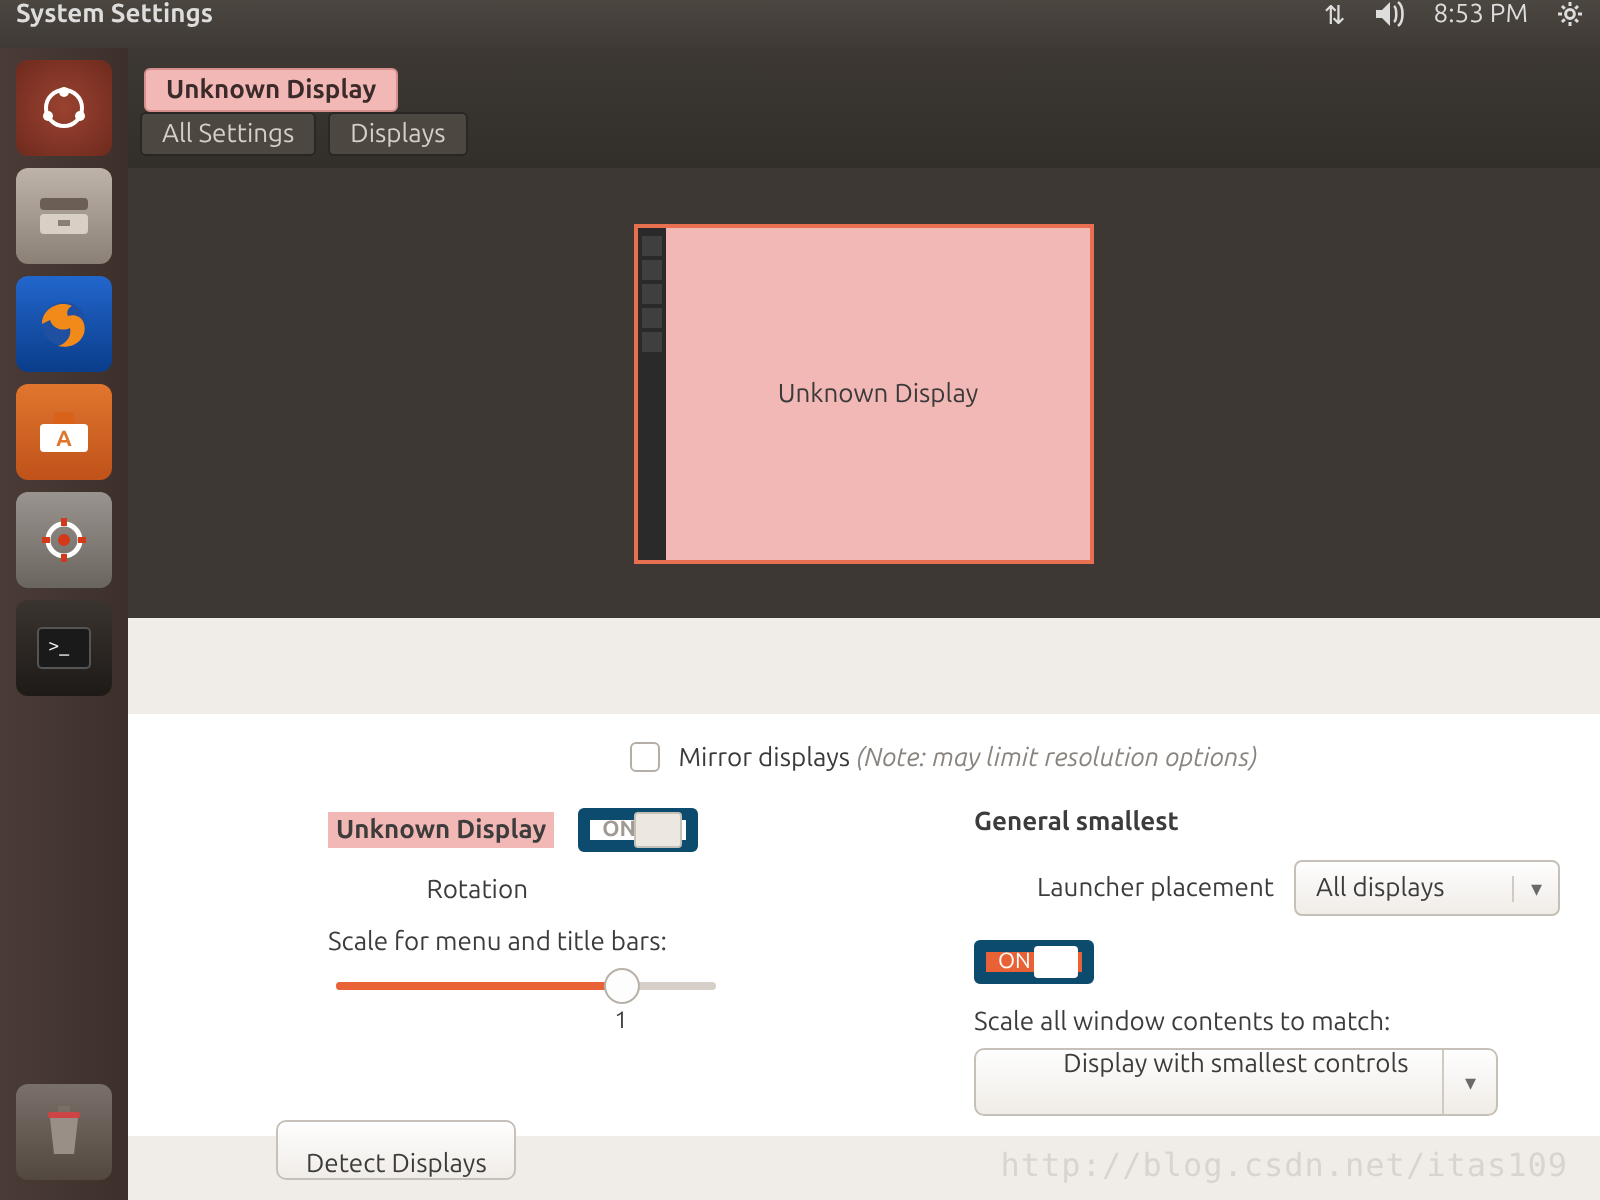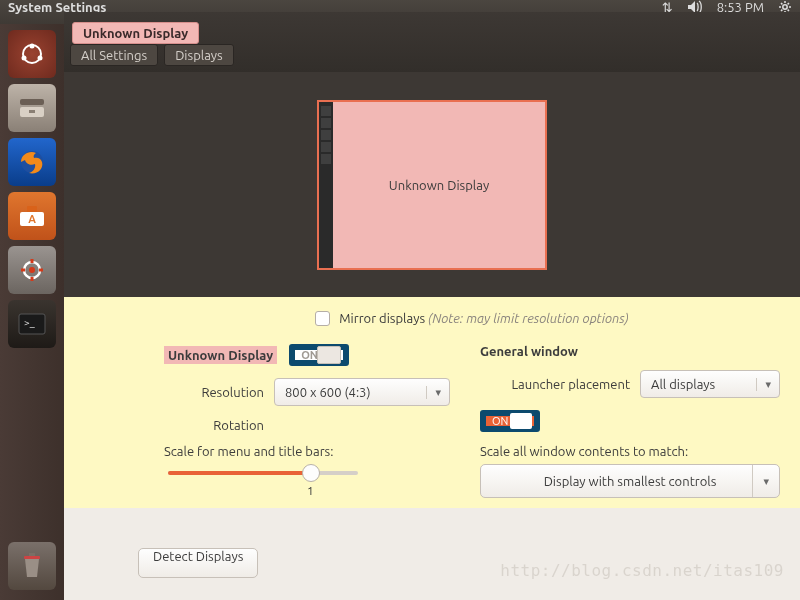--- a/index.html
+++ b/index.html
@@ -15,38 +15,38 @@
 .licon { width:48px; height:48px; border-radius:6px; display:flex; align-items:center; justify-content:center; font-size:22px; color:#fff; }
 .licon.dash { background: radial-gradient(circle,#9a4230,#6e2a1e); }
 .licon.files { background: linear-gradient(#bdb3a8,#8a8076); }
 .licon.ff { background: linear-gradient(#2266cc,#0a3d8a); }
 .licon.sw { background: linear-gradient(#e0762e,#c0521a); }
 .licon.sett { background: linear-gradient(#9a9490,#6b6560); }
 .licon.term { background: linear-gradient(#3a342f,#1e1a17); }
 .licon.trash { background: linear-gradient(#7a706a,#53483f); margin-top:auto; margin-bottom:10px; }
 
 
-.winwrap { position:absolute; top:12px; left:64px; width:736px; height:576px; }
+.winwrap { position:absolute; top:24px; left:64px; width:736px; height:576px; }
 
 
 .wtitle { height:60px; background: linear-gradient(#3d3834,#322e2a); color:#c7c2bd; position:relative; }
 .wtitle .badge { position:absolute; top:10px; left:8px; background:#f2b8b5; color:#3a2a2a; font-weight:bold; padding:3px 10px; border-radius:3px; border:1px solid #d68f8c; font-size:13px; }
 .wtitle .ghost { position:absolute; top:10px; left:55px; color:#6b635c; font-size:14px; }
 .wtitle .crumbs { position:absolute; bottom:6px; left:6px; display:flex; gap:6px; }
 .wtitle .crumb { background:#4d4741; color:#d4cfc9; padding:3px 10px; border-radius:3px; border:1px solid #2a2623; font-size:13px; }
 
 
 .preview { height:225px; background: #3d3834; display:flex; align-items:center; justify-content:center; }
 .monitor { width:230px; height:170px; background:#1a1a1a; border:2px solid #e96f51; display:flex; }
 .monitor .bar { width:14px; background:#2a2a2a; display:flex; flex-direction:column; padding-top:4px; gap:2px; }
 .monitor .bar i { display:block; width:10px; height:10px; background:#3f3f3f; margin-left:2px; }
 .monitor .face { flex:1; background:#f2b8b5; display:flex; align-items:center; justify-content:center; color:#3a3a3a; font-size:13px; }
 
 
-.body { padding: 14px 20px 10px 100px; background:#fef9c3; }
+.body { padding: 14px 20px 10px 100px; background:#ffffff;margin-top:48px; }
 .mirror { text-align:center; margin-bottom:18px; color:#3a3a3a; }
 .mirror .note { color:#8a847e; font-style:italic; }
 .chk { display:inline-block; width:15px; height:15px; border:1px solid #b5aea6; border-radius:3px; background:#fff; vertical-align:-3px; margin-right:6px; }
 
 .cols { display:flex; gap:30px; }
 .col { flex:1; }
 .hdr { font-weight:bold; margin-bottom:12px; display:flex; align-items:center; gap:12px; }
 .hdr .dname { background:#f2b8b5; padding:2px 4px; }
 .toggle { width:60px; height:22px; border:6px solid #0c4a6e; border-radius:3px; background:#fff; display:inline-flex; align-items:center; position:relative; font-size:11px; }
 .toggle.off { color:#a09a93; }
@@ -61,25 +61,25 @@
 .row.rt .lab { width:150px; }
 .select { flex:1; height:28px; border:1px solid #c7c0b8; border-radius:4px; background:linear-gradient(#fefefe,#f0ece7); display:flex; align-items:center; padding:0 10px; position:relative; }
 .select::after { content:"▾"; position:absolute; right:8px; color:#6a6a6a; font-size:11px; border-left:1px solid #d0cac2; padding-left:8px; }
 .slab { margin-bottom:6px; }
 .slider { position:relative; height:18px; width:190px; margin-left:4px; }
 .slider .track { position:absolute; top:7px; left:0; right:0; height:4px; background:#d5cfc8; border-radius:2px; }
 .slider .fill { position:absolute; top:7px; left:0; width:75%; height:4px; background:#e96236; border-radius:2px; }
 .slider .thumb { position:absolute; top:0; left:calc(75% - 9px); width:18px; height:18px; background:#fdfdfd; border:1px solid #b8b1a8; border-radius:50%; }
 .slider .val { position:absolute; top:20px; left:75%; transform:translateX(-50%); font-size:12px; }
 
-.bigselect { height:34px; border:1px solid #c7c0b8; border-radius:5px; background:linear-gradient(#fefefe,#f0ece7); display:flex; align-items:center; justify-content:center; position:relative; width:300px; margin-top:6px; }
+.bigselect { height:34px; border:1px solid #c7c0b8; border-radius:5px; background:linear-gradient(#fefefe,#f0ece7); display:flex; justify-content:center; position:relative; width:262px; margin-top:6px; }
 .bigselect::after { content:"▾"; position:absolute; right:10px; color:#6a6a6a; font-size:11px; border-left:1px solid #d0cac2; padding-left:10px; height:100%; display:flex; align-items:center; }
 
 .footer { position:absolute; bottom:10px; left:74px; }
-.btn { height:30px; padding:0 14px; border:1px solid #c7c0b8; border-radius:5px; background:linear-gradient(#fefefe,#f0ece7); display:inline-flex; align-items:flex-start; }
+.btn { height:30px; padding:0 14px; border:1px solid #c7c0b8; border-radius:5px; background:linear-gradient(#fefefe,#f0ece7); display:inline-flex; align-items:flex-end; }
 
 .watermark { position:absolute; bottom:8px; right:16px; color:#b8b1a8; font-size:16px; font-family: monospace; letter-spacing:0.5px; opacity:0.4; }
 </style>
 </head>
 <body>
 
 <div class="menubar">
   <span>System Settings</span>
   <span class="spacer"></span>
   <span class="ind">⇅</span>
@@ -181,39 +181,33 @@
 
     <div class="cols">
       <div class="col">
         <div class="hdr">
           <span class="dname">Unknown Display</span>
           <span class="toggle off">
               <span>ON</span>
             </span>
         </div>
         <div class="row">
-          <span class="lab">Resolution</span>
-          <div class="select">
-              <span>800 x 600 (4:3)</span>
-            </div>
-        </div>
-        <div class="row">
           <span class="lab">Rotation</span>
         </div>
         <div class="slab">Scale for menu and title bars:</div>
         <div class="slider">
           <div class="track"></div>
             <div class="fill"></div>
             <div class="thumb"></div>
           <div class="val">1</div>
         </div>
       </div>
 
       <div class="col">
-        <div class="hdr">General window</div>
+        <div class="hdr">General smallest</div>
         <div class="row rt">
           <span class="lab">Launcher placement</span>
           <div class="select">
               <span>All displays</span>
             </div>
         </div>
         <div class="row rt">
           <span class="toggle on">
               <span>ON</span>
             </span>

